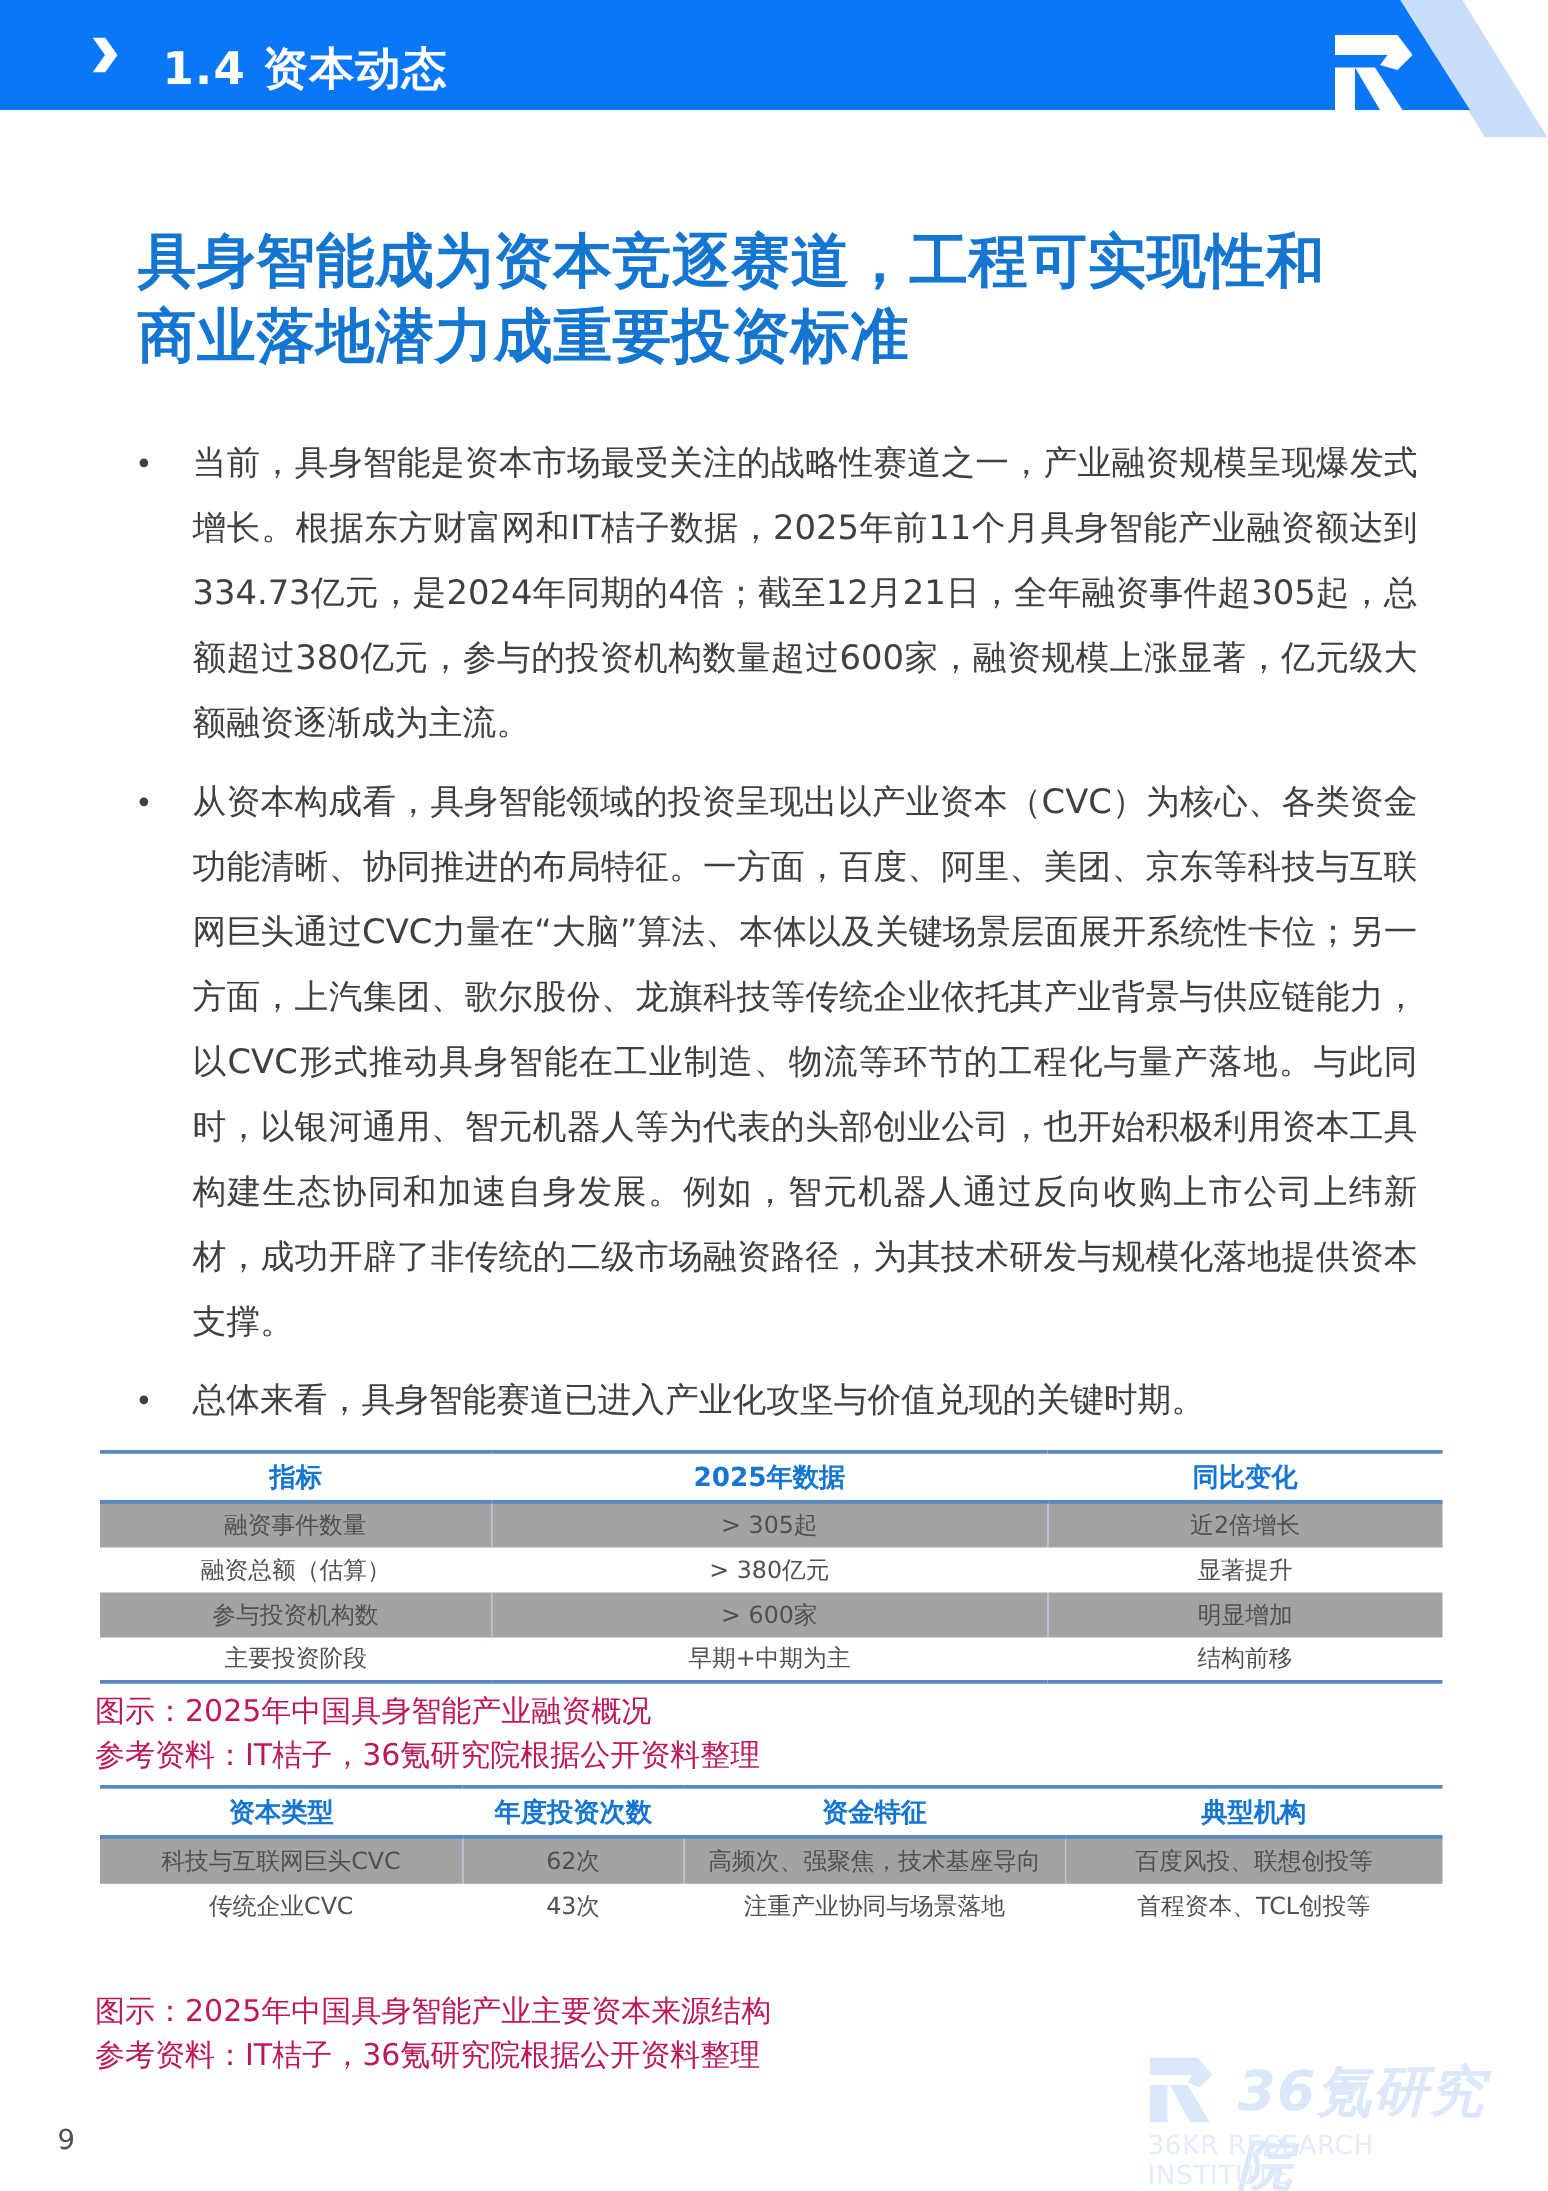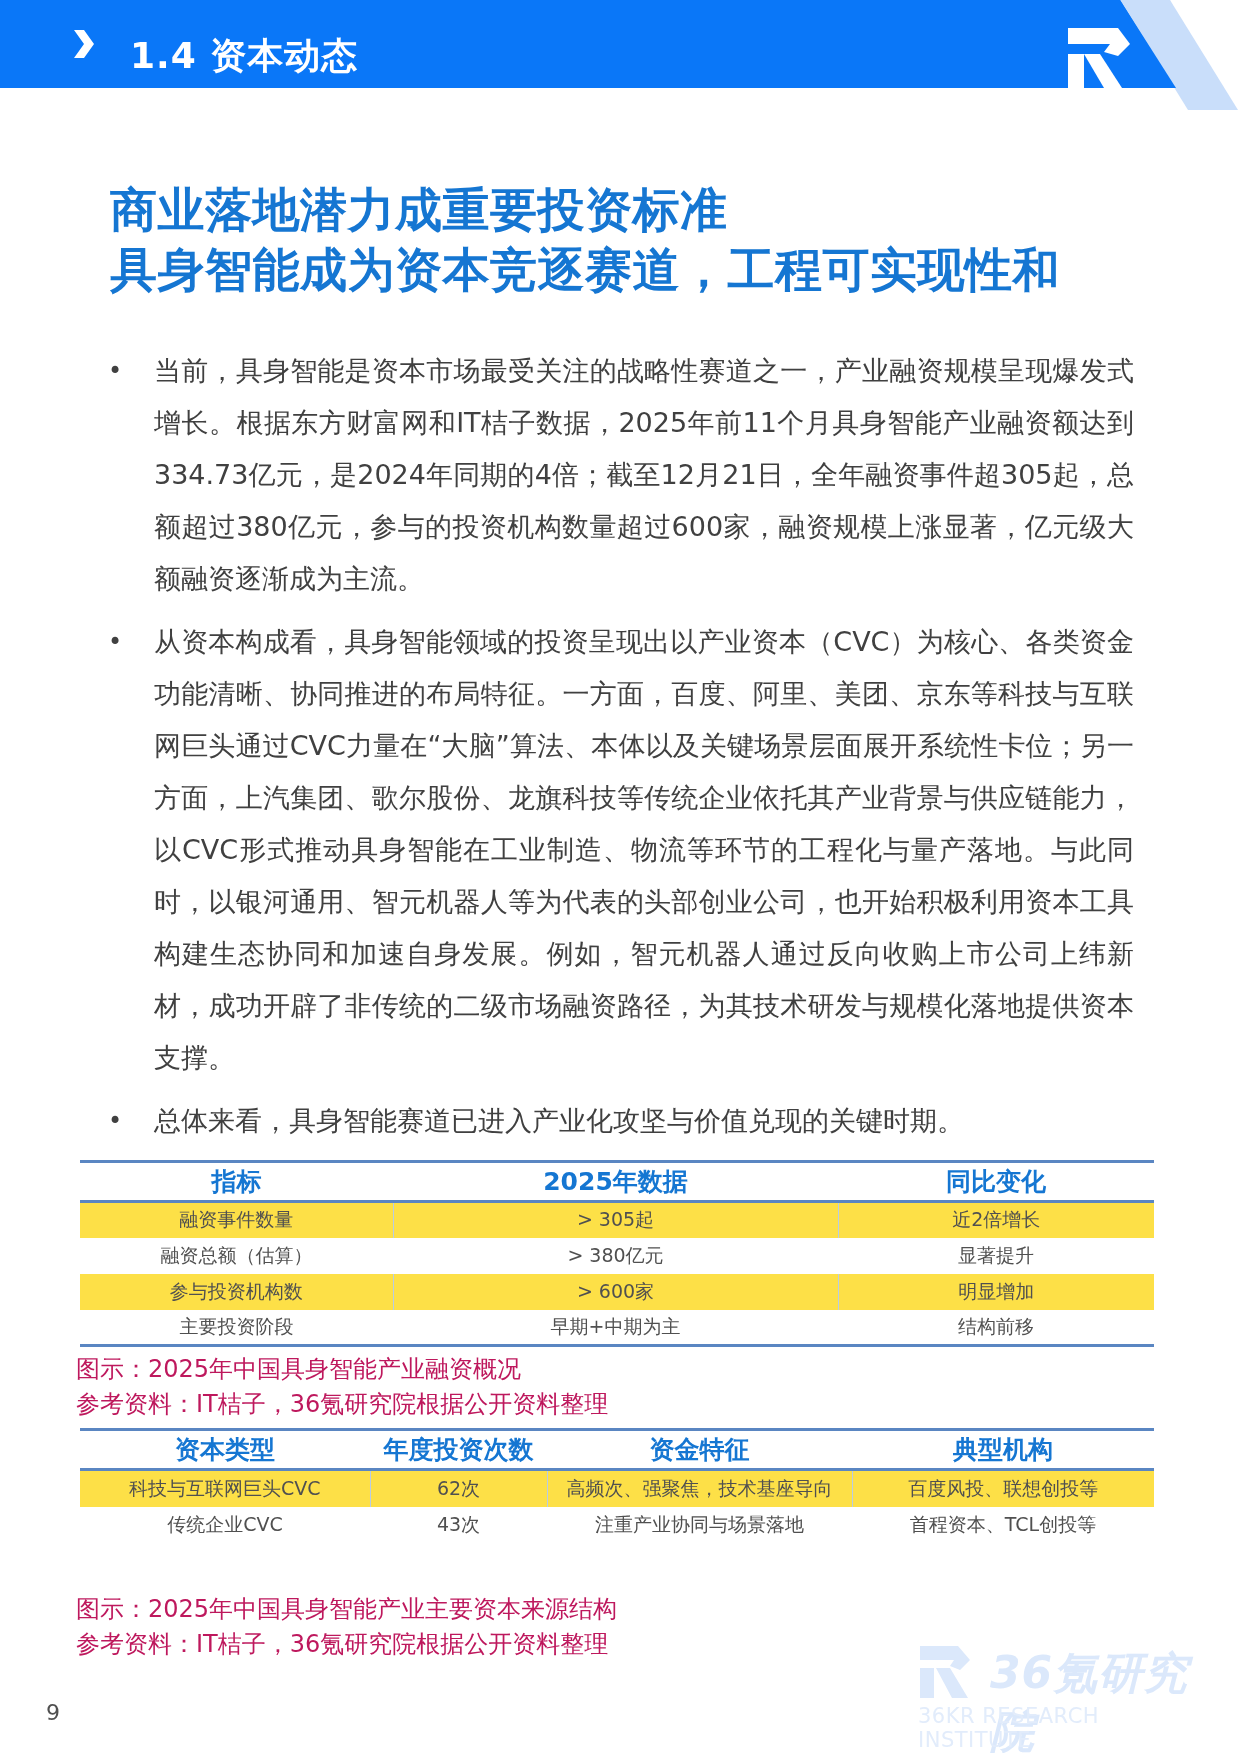--- a/index.html
+++ b/index.html
@@ -17,23 +17,23 @@
   .headline { position: absolute; left: 110px; top: 180px; width: 1040px; font-size: 47px; font-weight: bold; color: #1576d2; line-height: 60px; letter-spacing: 0.5px; }
 
   
   .bullets { position: absolute; left: 104px; top: 345px; width: 1030px; }
   .bullet { position: relative; padding-left: 50px; font-size: 27px; line-height: 52px; color: #404040; text-align: justify; }
   .bullet + .bullet { margin-top: 11px; }
   .bullet-dot { position: absolute; left: 4px; top: 0; font-size: 24px; color: #404040; }
 
   
   .tbl { position: absolute; left: 80px; width: 1074px; border-collapse: collapse; table-layout: fixed; }
-  .tbl th { font-size: 25px; font-weight: bold; color: #1576d2; height: 40px; text-align: center; border-top: 3px solid #5a86c2; border-bottom: 3px solid #5a86c2; }
+  .tbl th { font-size: 21px; font-weight: bold; color: #1576d2; height: 40px; text-align: center; border-top: 3px solid #5a86c2; border-bottom: 3px solid #5a86c2; }
   .tbl td { font-size: 19px; color: #505050; text-align: center; height: 36px; }
-  .tbl tr.shade td { background: #fde047; }
+  .tbl tr.shade td { background: #a3a3a3; }
   .tbl tr.shade td + td { border-left: 1px solid #b9cce4; }
   .tbl tr.last td { border-bottom: 3px solid #5a86c2; }
   .tbl1 { top: 1160px; }
   .tbl2 { top: 1428px; }
   .tbl2 td { height: 37px; }
 
   .caption { position: absolute; left: 76px; font-size: 24px; color: #be185d; line-height: 34px; }
 
   .page-number { position: absolute; left: 46px; top: 1700px; font-size: 22px; color: #505050; }
 
@@ -58,22 +58,22 @@
   <polygon points="1120,0 1170,0 1238,110 1188,110" fill="#c9defa"></polygon>
 
   <polygon points="1120,0 1176,88 1120,88" fill="#0a77f8"></polygon>
 
   <polygon points="1068,28 1118,28 1130,44 1118,56 1104,52 1110,44 1068,44" fill="#ffffff"></polygon>
   <rect x="1068" y="54" width="16" height="34" fill="#ffffff"></rect>
   <polygon points="1084,54 1100,54 1122,88 1104,88" fill="#ffffff"></polygon>
 </svg>
 
 <div class="headline">
+  <div>具身智能成为资本竞逐赛道，工程可实现性和</div>
   <div>商业落地潜力成重要投资标准</div>
-  <div>具身智能成为资本竞逐赛道，工程可实现性和</div>
 </div>
 
 <div class="bullets">
   <div class="bullet">
     <span class="bullet-dot">•</span>
     <span>当前，具身智能是资本市场最受关注的战略性赛道之一，产业融资规模呈现爆发式增长。根据东方财富网和IT桔子数据，2025年前11个月具身智能产业融资额达到334.73亿元，是2024年同期的4倍；截至12月21日，全年融资事件超305起，总额超过380亿元，参与的投资机构数量超过600家，融资规模上涨显著，亿元级大额融资逐渐成为主流。</span>
   </div>
   <div class="bullet">
     <span class="bullet-dot">•</span>
     <span>从资本构成看，具身智能领域的投资呈现出以产业资本（CVC）为核心、各类资金功能清晰、协同推进的布局特征。一方面，百度、阿里、美团、京东等科技与互联网巨头通过CVC力量在“大脑”算法、本体以及关键场景层面展开系统性卡位；另一方面，上汽集团、歌尔股份、龙旗科技等传统企业依托其产业背景与供应链能力，以CVC形式推动具身智能在工业制造、物流等环节的工程化与量产落地。与此同时，以银河通用、智元机器人等为代表的头部创业公司，也开始积极利用资本工具构建生态协同和加速自身发展。例如，智元机器人通过反向收购上市公司上纬新材，成功开辟了非传统的二级市场融资路径，为其技术研发与规模化落地提供资本支撑。</span>

